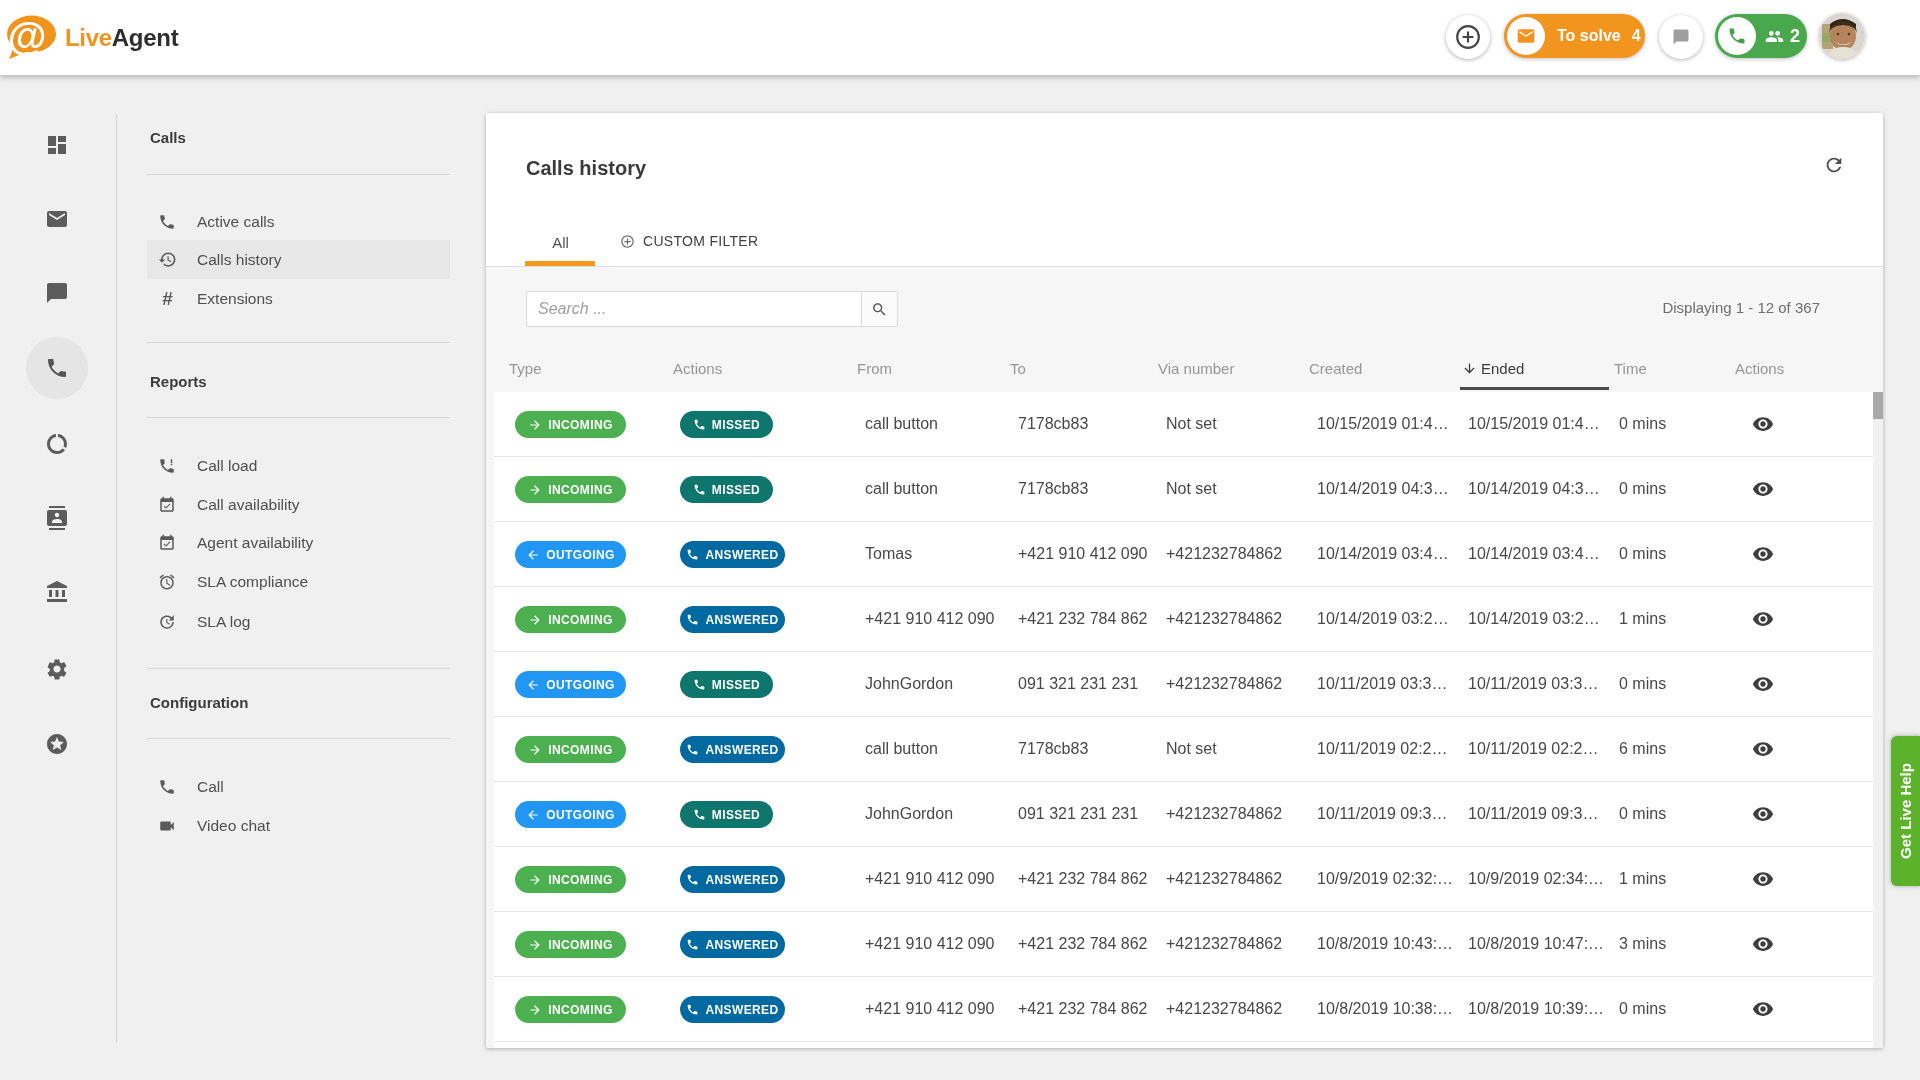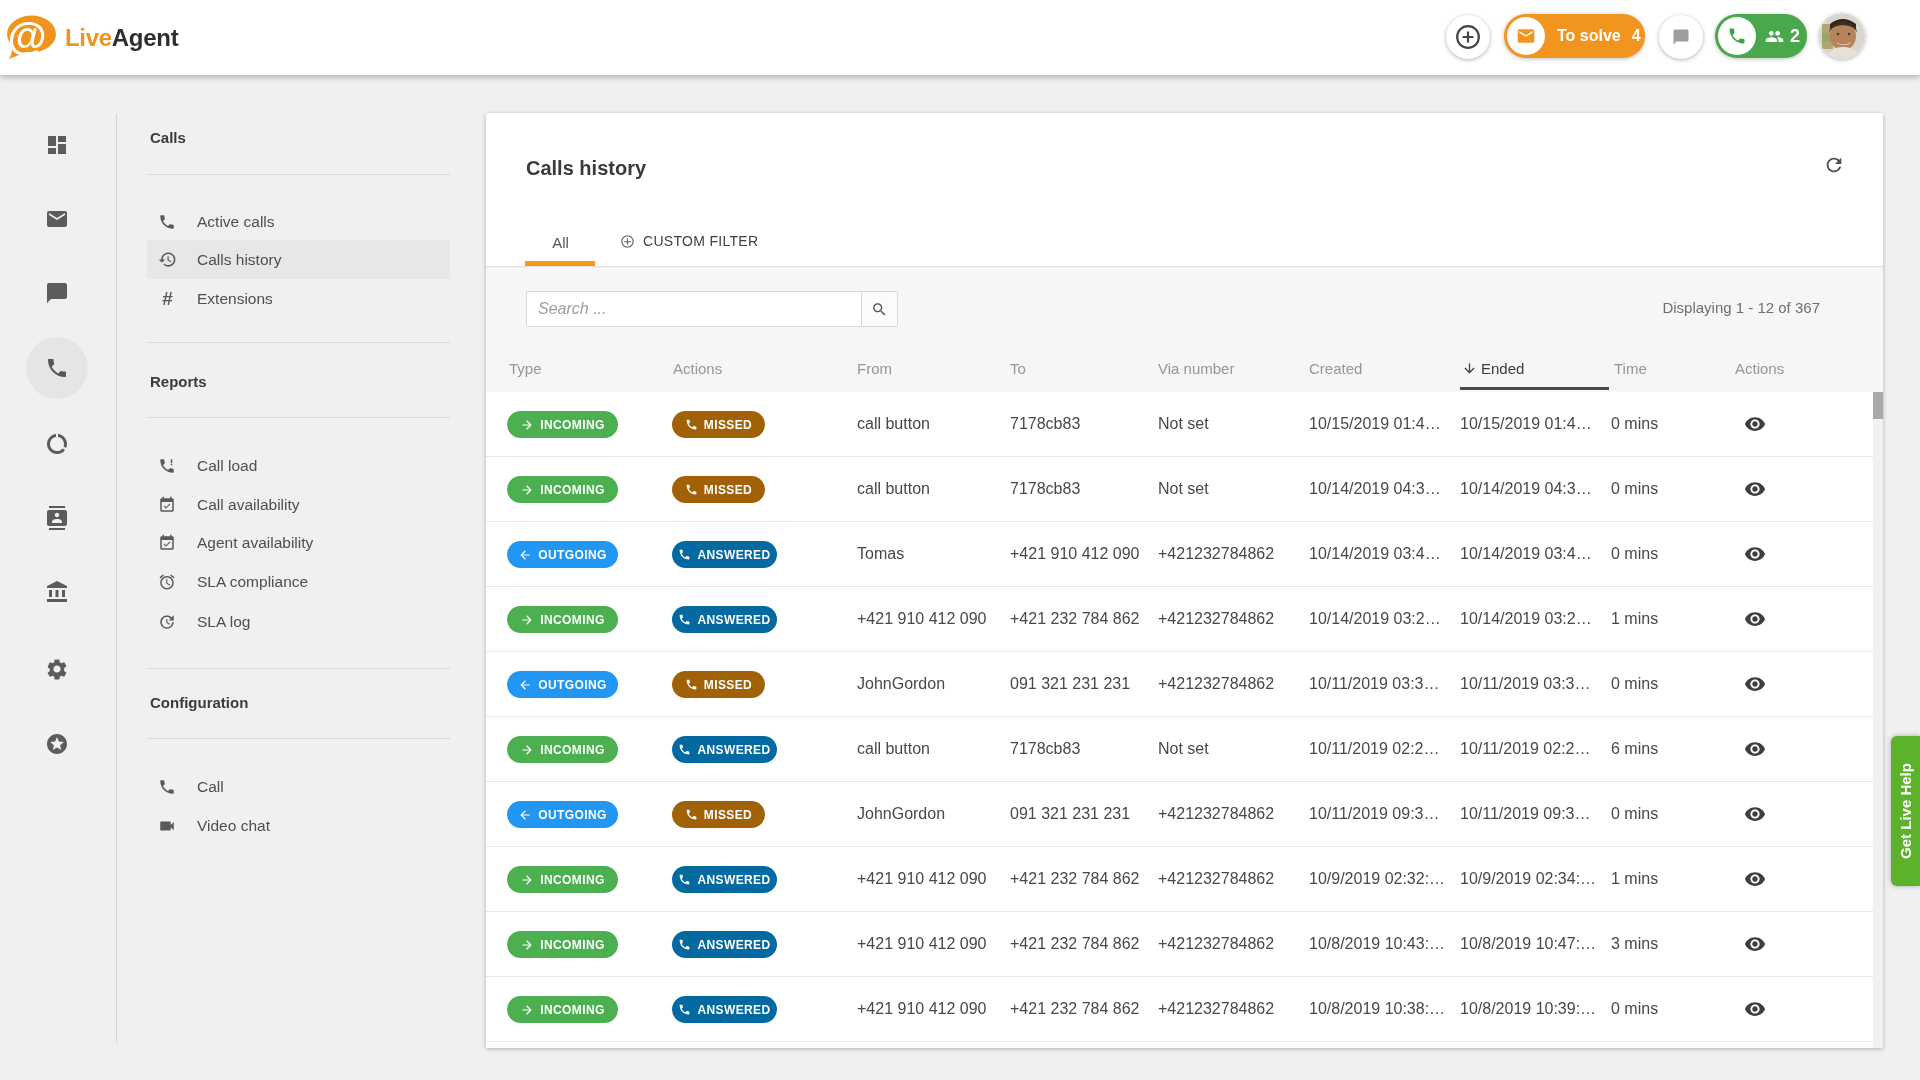--- a/index.html
+++ b/index.html
@@ -60,28 +60,28 @@
   border:1px solid #d9d9d9; border-right:none; border-radius:2px 0 0 2px; display:flex; align-items:center; }
 #searchbox .ph { margin-left:11px; font-size:16px; color:#9f9f9f;font-style:italic; }
 #searchbtn { position:absolute; left:375px; top:178px; width:37px; height:36px; background:#fbfbfb;
   border:1px solid #d9d9d9; border-radius:0 2px 2px 0; display:flex; align-items:center; justify-content:center; }
 #displaying { position:absolute; right:63px; top:186px; font-size:15px; color:#6f6f6f; }
 
 .th { position:absolute; top:247px; font-size:15px; color:#969696; }
 #th-ended { color:#3c3c3c; display:flex; align-items:center; }
 #ended-line { position:absolute; left:974px; top:274px; width:149px; height:3px; background:#4a4a4a; }
 
-#rows { position:absolute; left:0; top:279px; width:1387px; height:656px; background:#fff; }
+#rows { position:absolute; left:8px; top:279px; width:1387px; height:656px; background:#fff; }
 .row { position:relative; width:1387px; height:65px; background:#fff; border-bottom:1px solid #e6e6e6; }
 .cell { position:absolute; top:0; height:64px; display:flex; align-items:center; font-size:16px; color:#484848; }
 .badge { position:absolute; top:19px; height:27px; border-radius:14px; color:#fff; font-size:12px; font-weight:bold;
   letter-spacing:0.4px; display:flex; align-items:center; justify-content:center; }
 .b-in  { left:21px; width:111px; background:#4caf50; }
 .b-out { left:21px; width:111px; background:#2196f3; }
-.b-miss { left:186px; width:93px; background:#a16207; }
+.b-miss { left:186px; width:93px; background:#0f766e; }
 .b-ans  { left:186px; width:105px; background:#0369a1; }
 .badge svg { margin-right:6px; }
 .c-from { left:371px; }
 .c-to { left:524px; }
 .c-via { left:672px; }
 .c-created { left:823px; }
 .c-ended { left:974px; }
 .c-time { left:1125px; }
 .c-eye { left:1258px; }
 #scrollbar { position:absolute; left:1387px; top:279px; width:10px; height:656px; background:#f1f1f1; }

